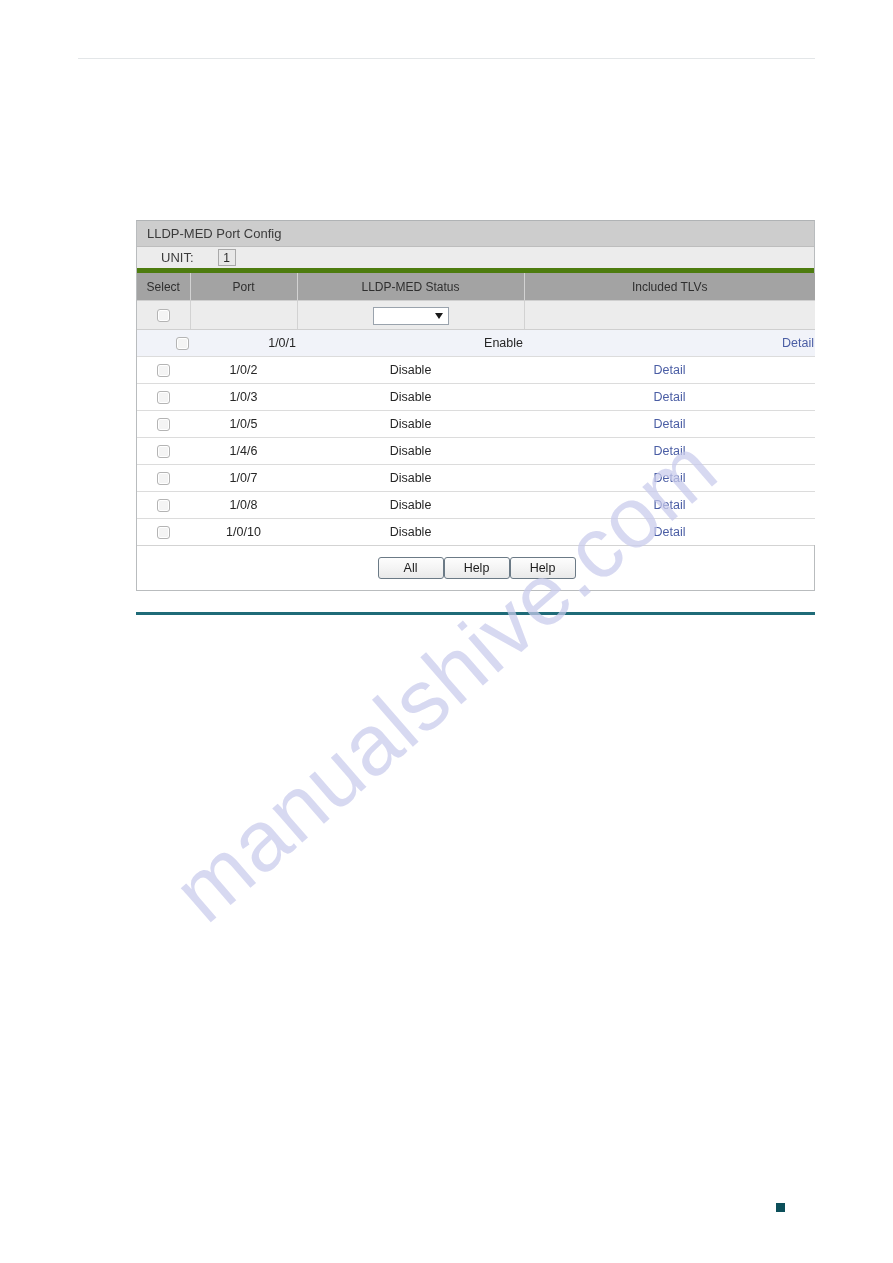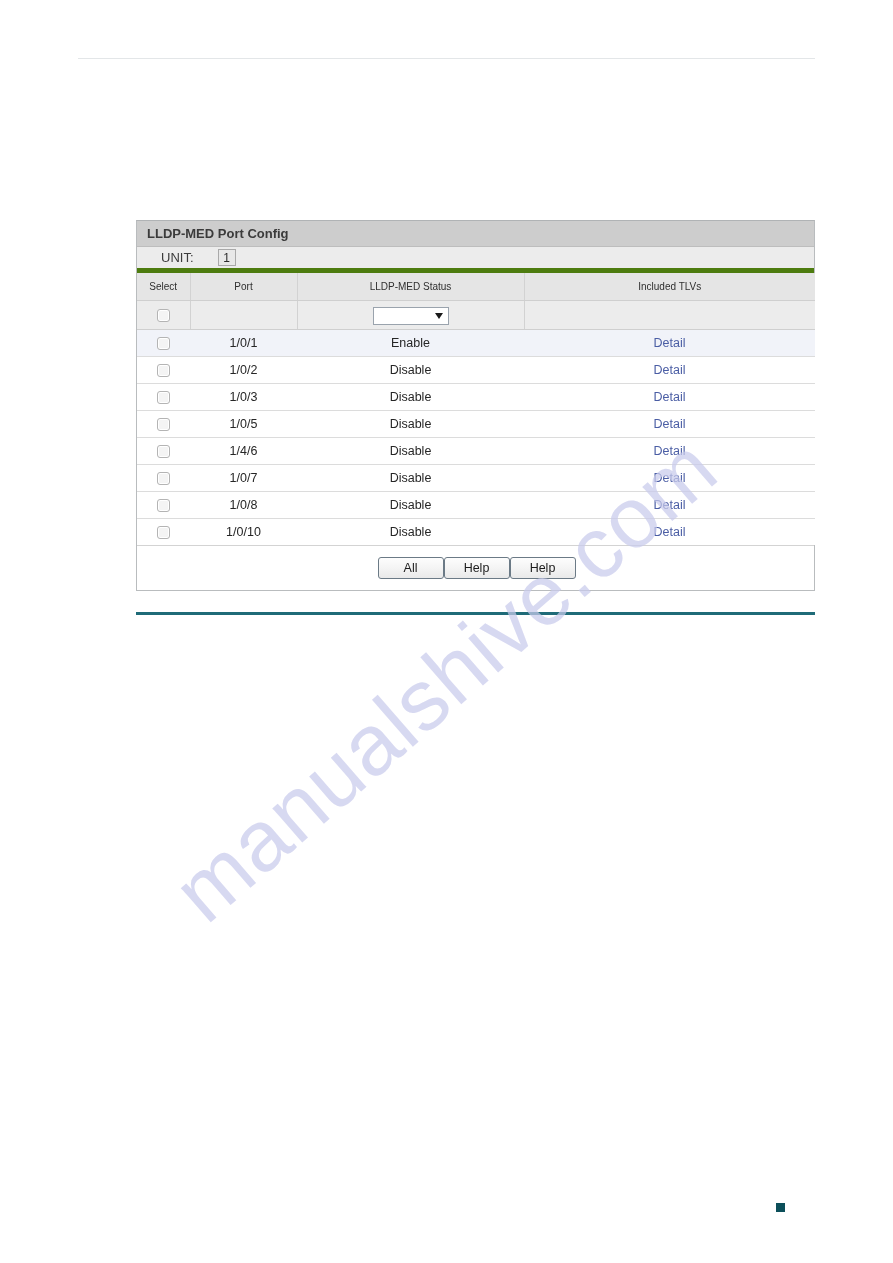--- a/index.html
+++ b/index.html
@@ -68,21 +68,20 @@
   }
 
   .panel-title {
     height: 25px;
     line-height: 25px;
     background: #cdcdcd;
     border-bottom: 1px solid #bdbdbd;
     padding-left: 10px;
     font-size: 13px;
     color: #3b3b3b;
-    font-weight: bold;
   }
 
   .unit-row {
     height: 26px;
     background: #ececec;
     border-bottom: 5px solid #4d7c0f;
     display: flex;
     align-items: center;
     padding-left: 24px;
     box-sizing: border-box;
@@ -110,24 +109,24 @@
     border-collapse: collapse;
     table-layout: fixed;
   }
   table.grid col.c-select { width: 53px; }
   table.grid col.c-port   { width: 107px; }
   table.grid col.c-status { width: 227px; }
   table.grid col.c-tlv    { width: 291px; }
 
   table.grid th {
     height: 25px;
-    background: #e5e5e5;
+    background: #a3a3a3;
     border-right: 1px solid #d2d2d2;
     border-bottom: 1px solid #cfcfcf;
-    font-size: 10px;
+    font-size: 12px;
     font-weight: 400;
     color: #2f2f2f;
     text-align: center;
     vertical-align: middle;
   }
   table.grid th:last-child { border-right: none; }
 
   tr.filter-row td {
     height: 26px;
     background: #ececec;
@@ -140,21 +139,21 @@
 
   tr.data-row td {
     height: 24px;
     border-bottom: 1px solid #dcdcdc;
     font-size: 12.5px;
     color: #262626;
     text-align: center;
     vertical-align: middle;
     background: #ffffff;
   }
-  tr.data-row.highlight td { background: #f1f3f9; }
+  tr.data-row.highlight td { background: #f1f3f9; text-align: right; }
   tr.data-row:last-child td { border-bottom: none; }
 
   
   .cbx {
     display: inline-block;
     width: 13px;
     height: 13px;
     border: 1px solid #b4b4b4;
     border-radius: 3px;
     background: #f4f4f4;

